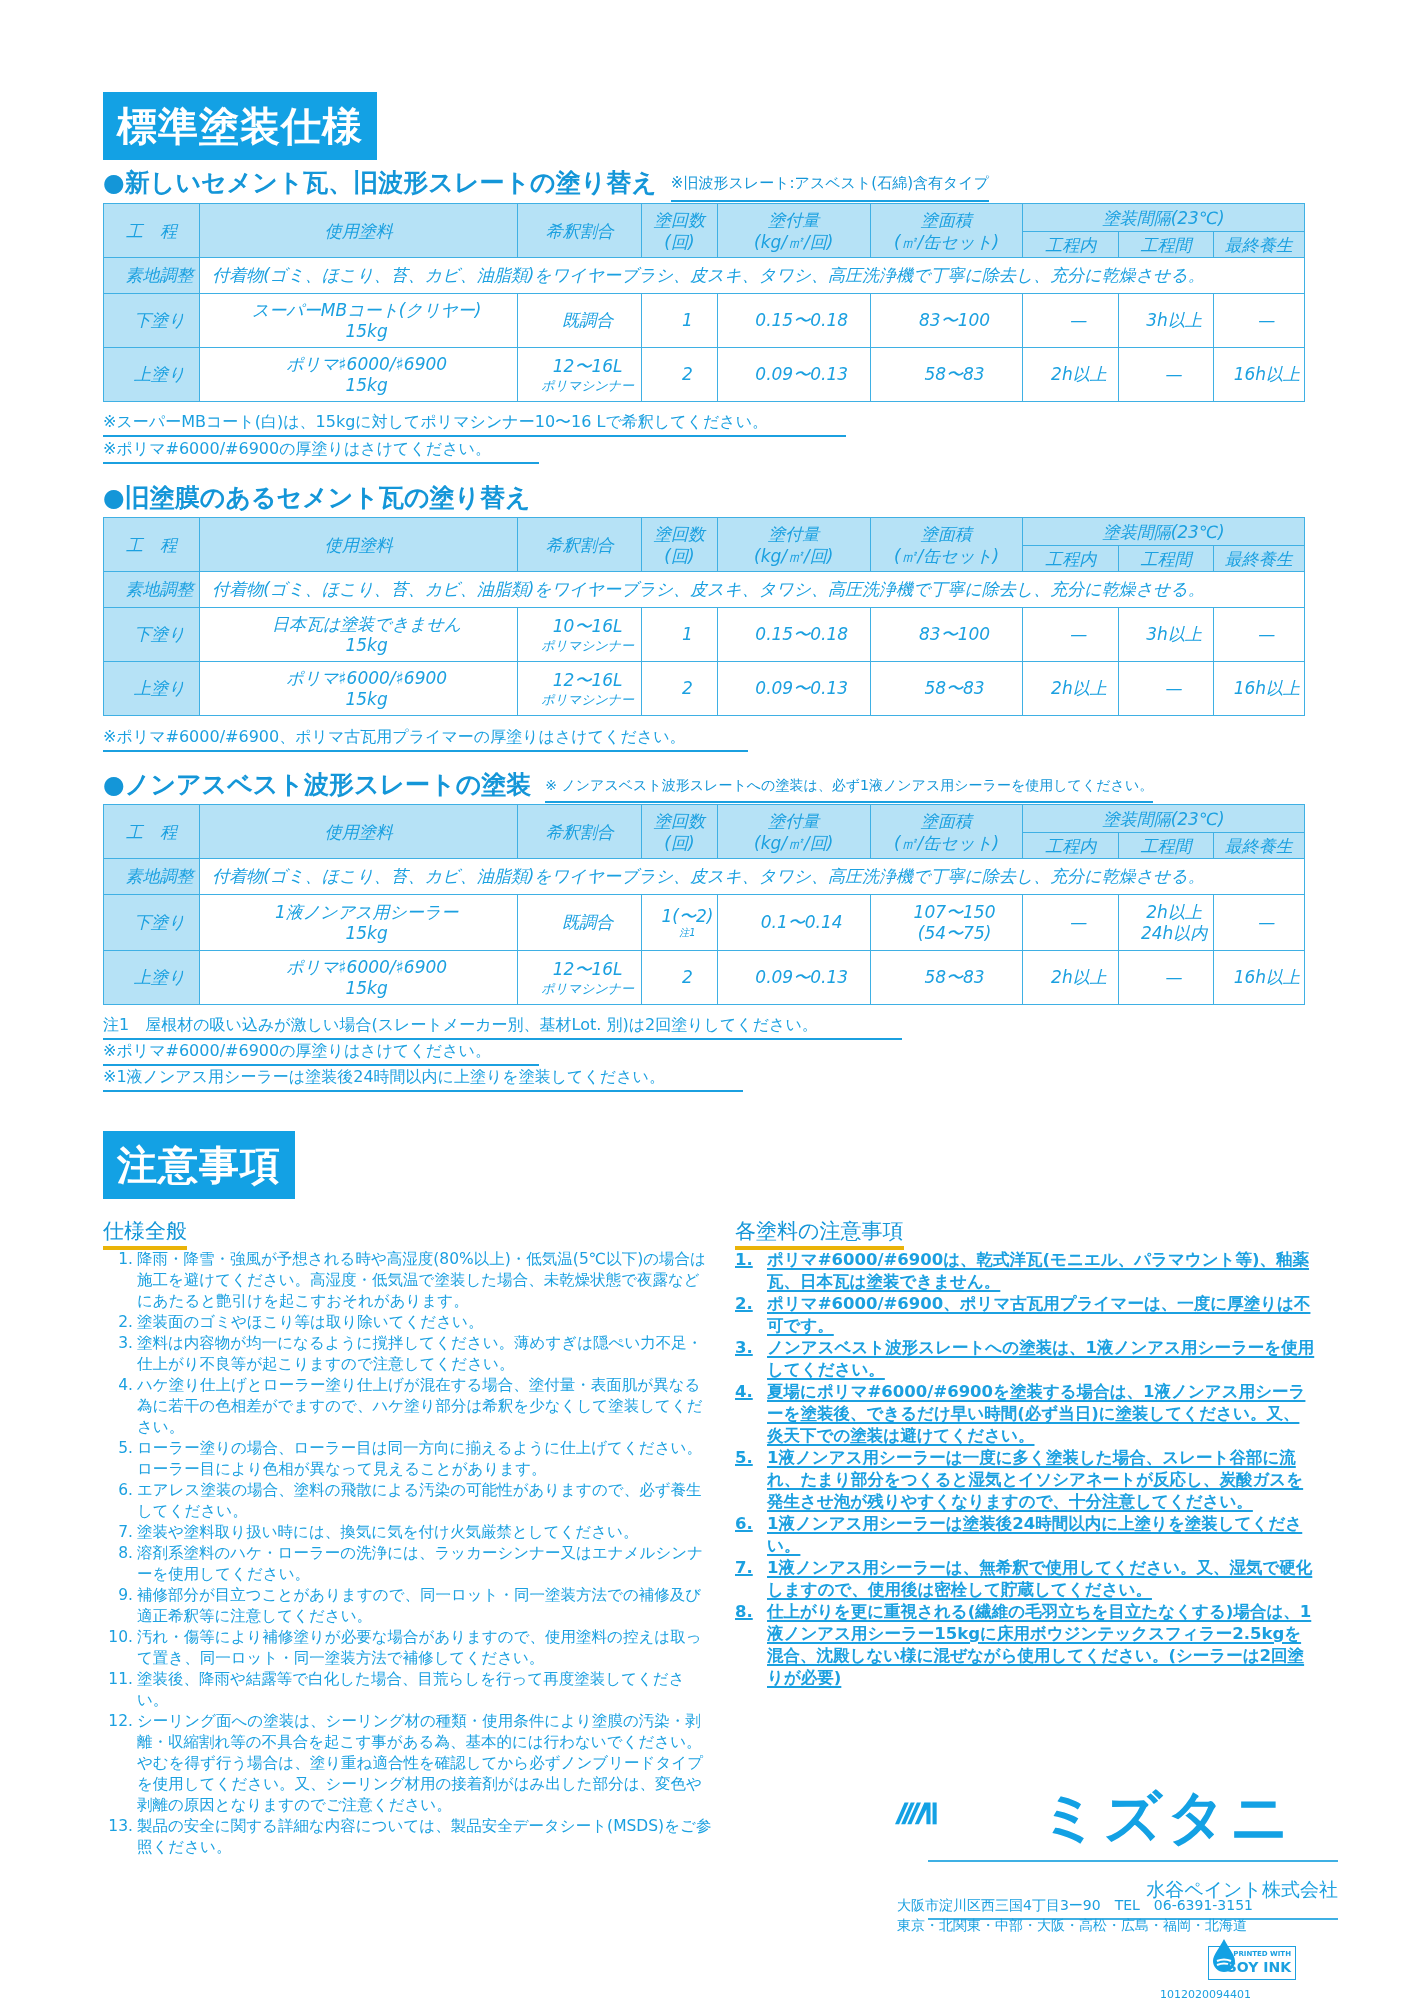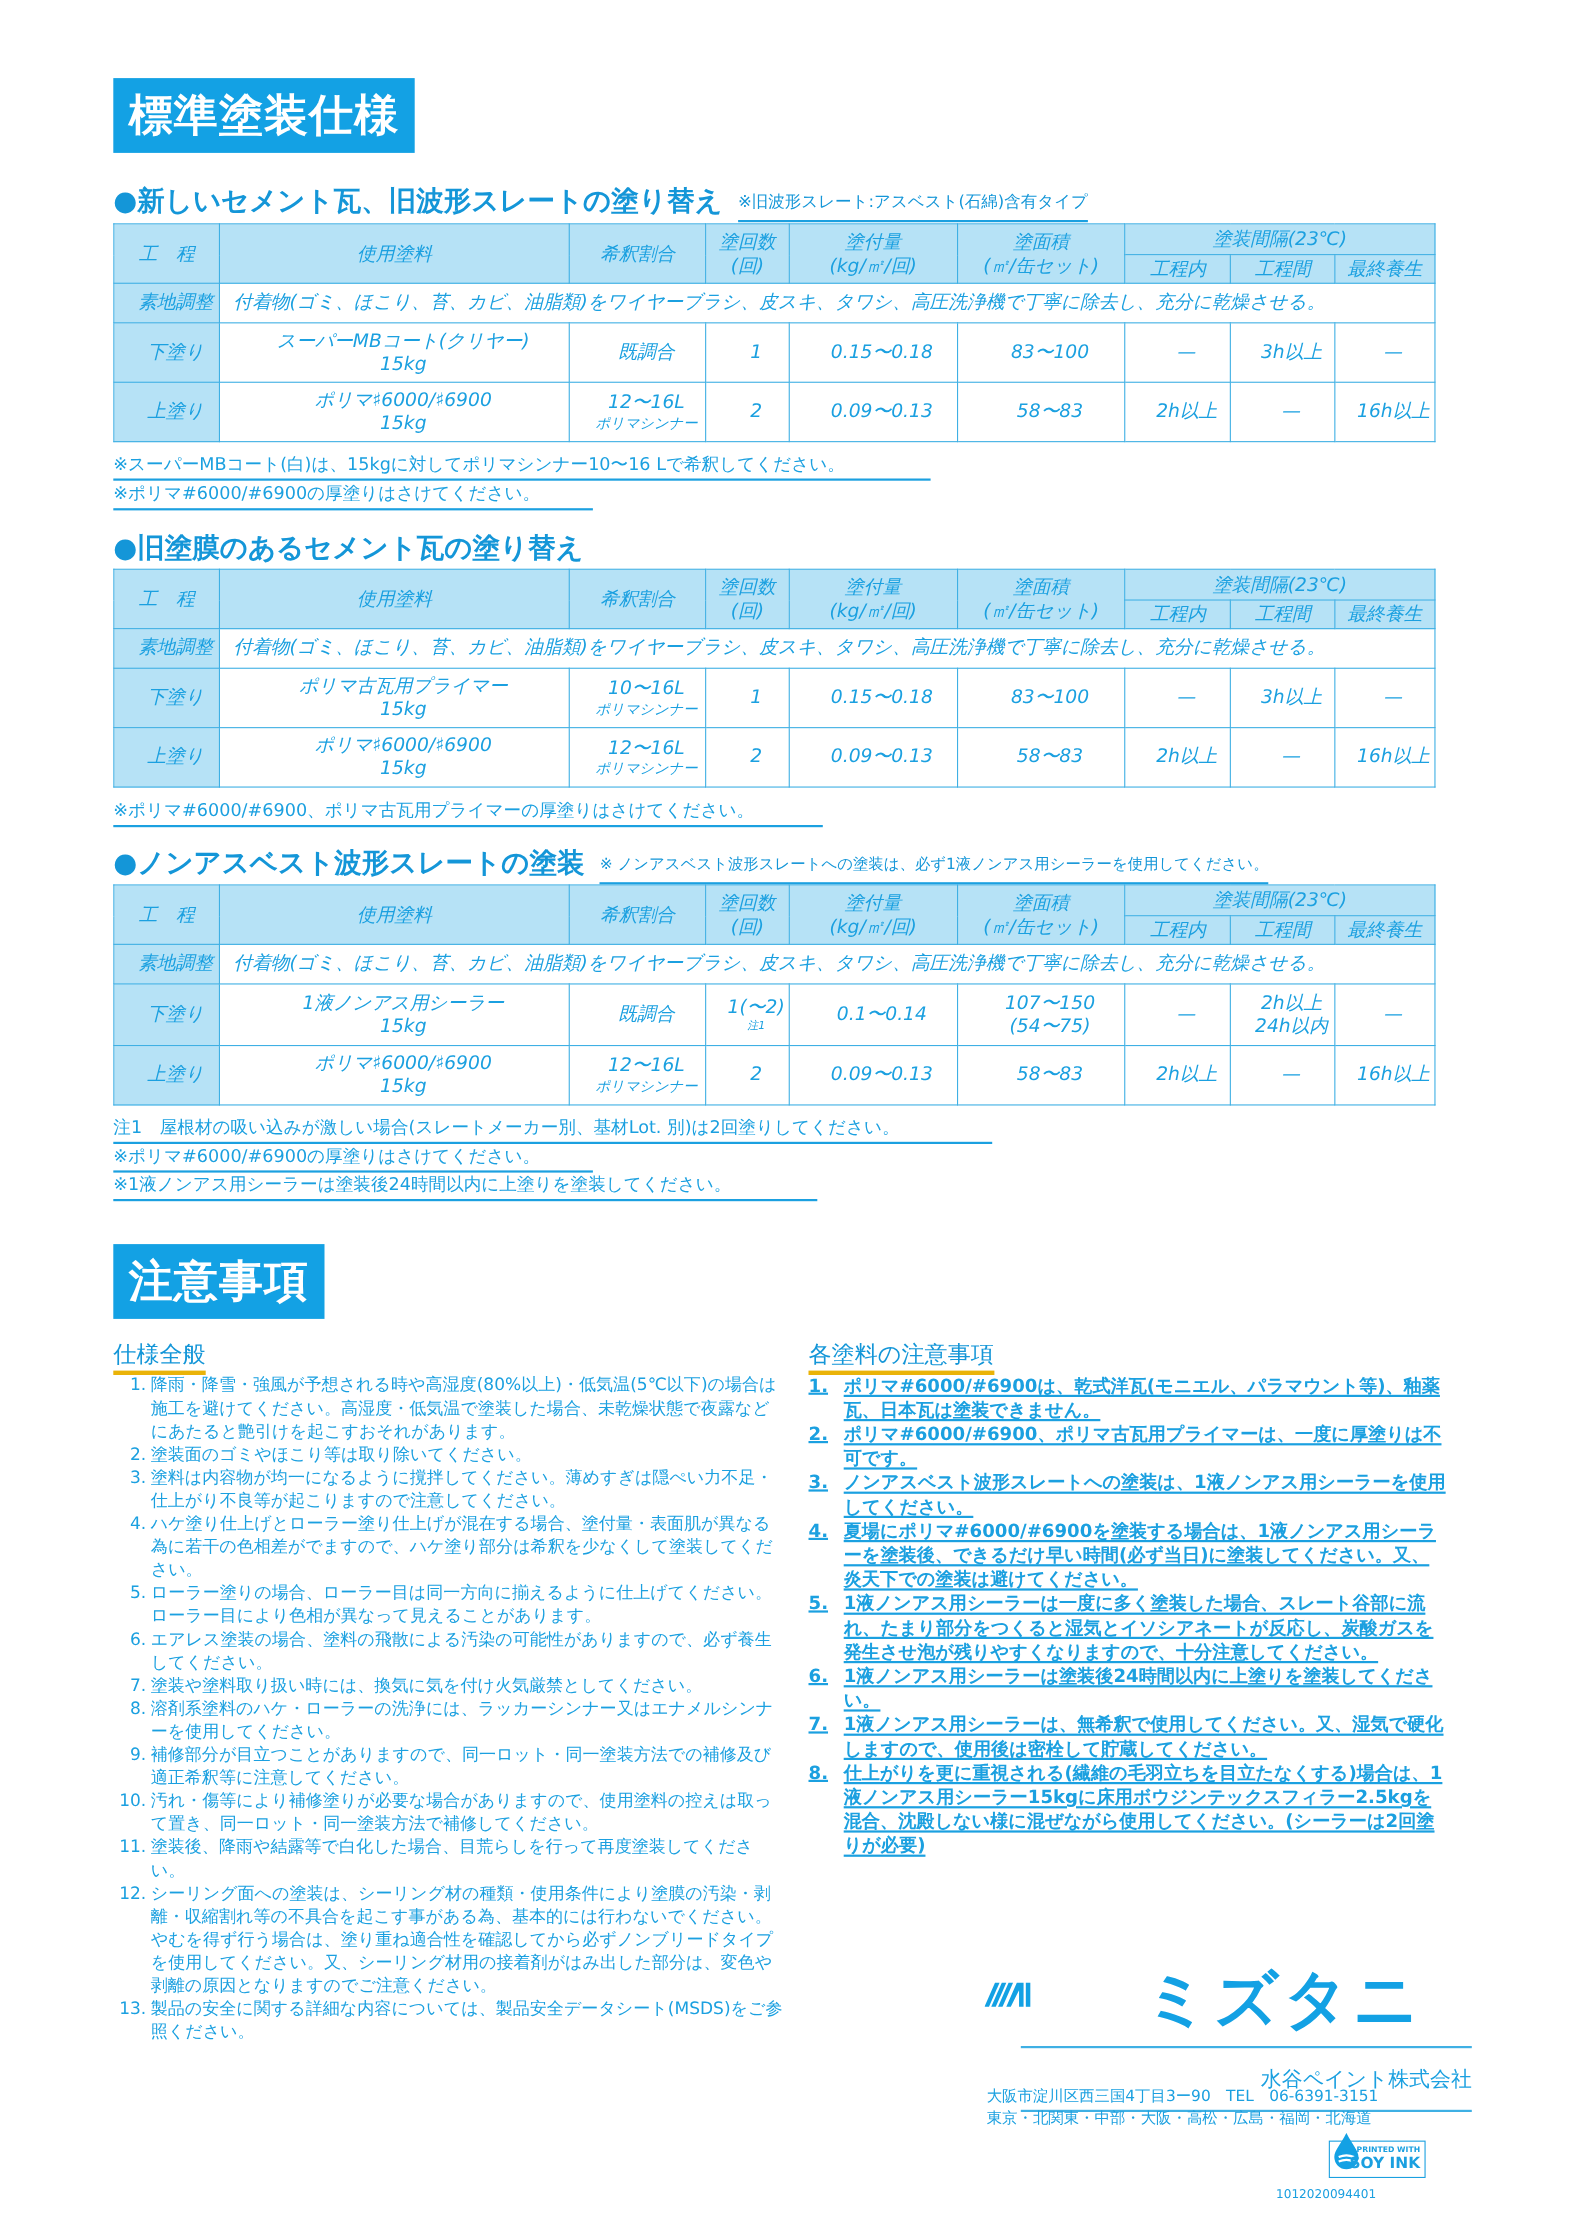--- a/index.html
+++ b/index.html
@@ -30,21 +30,21 @@
   .company { position: absolute; left: 928px; top: 1860px; width: 410px; text-align: right; font-size: 19px; color: #1ba0e0; border-top: 2px solid #3fb0e4; border-bottom: 2px solid #3fb0e4; padding: 15px 0; }
   .addr { position: absolute; left: 897px; font-size: 14px; color: #1ba0e0; white-space: nowrap; text-align: right; }
   .soy { position: absolute; left: 1208px; top: 1946px; width: 88px; height: 34px; border: 1.5px solid #1ba0e0; }
   .soy .t1 { position: absolute; right: 4px; top: 3px; font-size: 7px; font-weight: bold; }
   .soy .t2 { position: absolute; right: 4px; top: 12px; font-size: 14px; font-weight: bold; }
   .code { position: absolute; left: 1160px; top: 1988px; font-size: 11px; color: #1ba0e0; }
 </style>
 </head>
 <body>
 
-<div class="title-box" style="left:103px; top:71px;">標準塗装仕様</div>
+<div class="title-box" style="left:103px; top:92px;">標準塗装仕様</div>
 
 <div class="sec-title" style="top:166px;">
   <span>●新しいセメント瓦、旧波形スレートの塗り替え</span><span class="sec-note">※旧波形スレート:アスベスト(石綿)含有タイプ</span>
 </div>
 <table class="spec" style="top:203px;">
   <tbody>
       <tr style="height:28px;">
     <th rowspan="2" style="width:96px;">工　程</th>
     <th rowspan="2" style="width:317px;">使用塗料</th>
     <th rowspan="2" style="width:124px;">希釈割合</th>
@@ -107,21 +107,21 @@
     <th style="width:96px;">工程内</th>
     <th style="width:94px;">工程間</th>
     <th style="width:91px;">最終養生</th>
   </tr>
   <tr style="height:36px;">
     <td class="step">素地調整</td>
     <td class="prep" colspan="8">付着物(ゴミ、ほこり、苔、カビ、油脂類)をワイヤーブラシ、皮スキ、タワシ、高圧洗浄機で丁寧に除去し、充分に乾燥させる。</td>
   </tr>
   <tr style="height:54px;">
     <td class="step">下塗り</td>
-    <td><span>ポリマ古瓦用プライマー</span><br><span>15kg</span></td>
+    <td><span>日本瓦は塗装できません</span><br><span>15kg</span></td>
     <td><span>10〜16L</span><span class="small">ポリマシンナー</span></td>
     <td>1</td>
     <td>0.15〜0.18</td>
     <td>83〜100</td>
     <td>—</td>
     <td>3h以上</td>
     <td>—</td>
   </tr>
   <tr style="height:54px;">
     <td class="step">上塗り</td>

